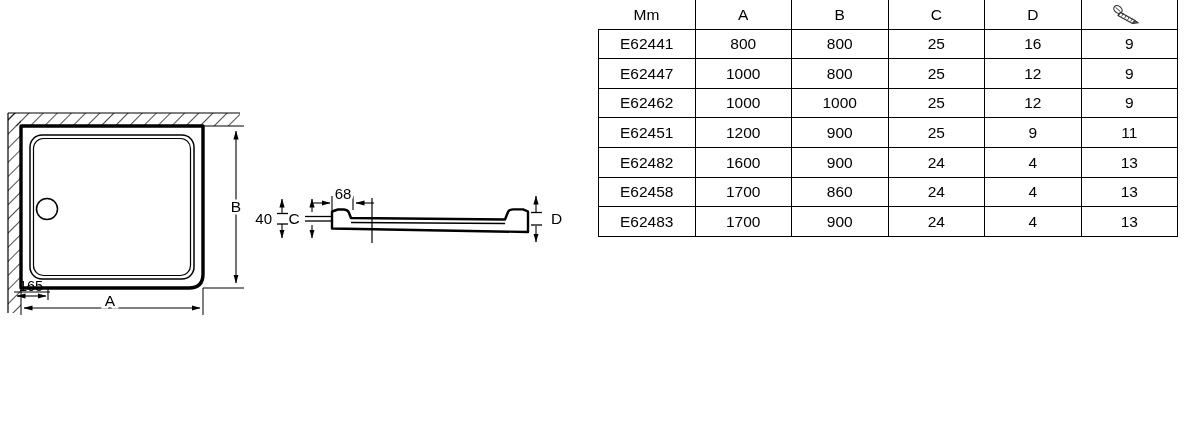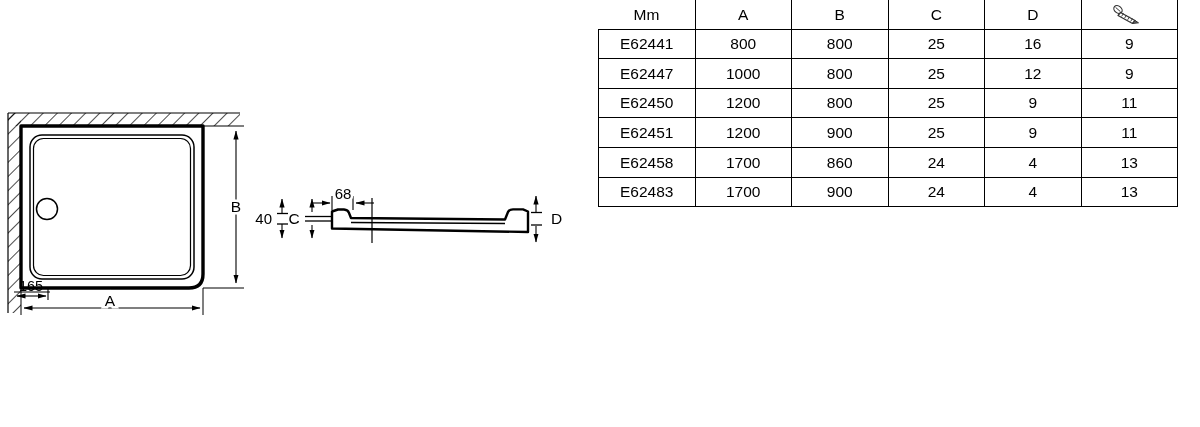--- a/index.html
+++ b/index.html
@@ -237,34 +237,42 @@
           </tr>
           <tr>
             <td>E62447</td>
             <td>1000</td>
             <td>800</td>
             <td>25</td>
             <td>12</td>
             <td>9</td>
           </tr>
           <tr>
-            <td>E62450</td>
-            <td>1200</td>
-            <td>800</td>
-            <td>25</td>
-            <td>9</td>
-            <td>11</td>
+            <td>E62462</td>
+            <td>1000</td>
+            <td>1000</td>
+            <td>25</td>
+            <td>12</td>
+            <td>9</td>
           </tr>
           <tr>
             <td>E62451</td>
             <td>1200</td>
             <td>900</td>
             <td>25</td>
             <td>9</td>
             <td>11</td>
+          </tr>
+          <tr>
+            <td>E62482</td>
+            <td>1600</td>
+            <td>900</td>
+            <td>24</td>
+            <td>4</td>
+            <td>13</td>
           </tr>
           <tr>
             <td>E62458</td>
             <td>1700</td>
             <td>860</td>
             <td>24</td>
             <td>4</td>
             <td>13</td>
           </tr>
           <tr>

